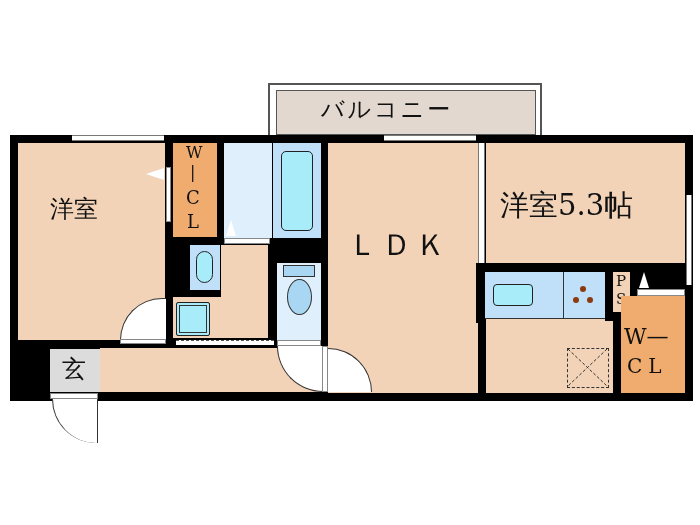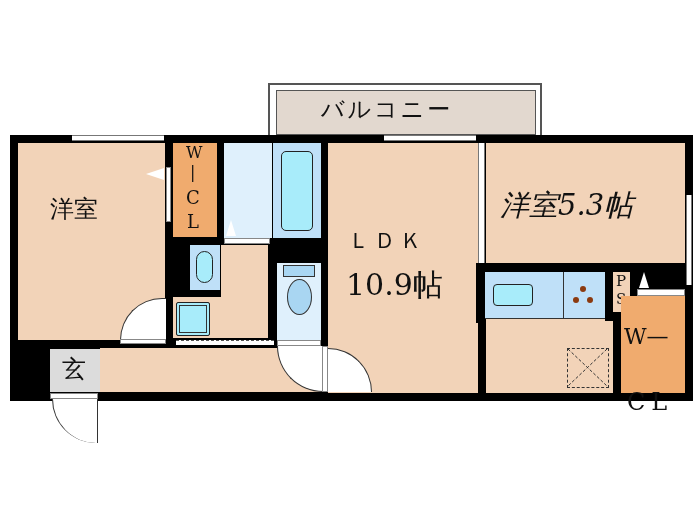--- a/index.html
+++ b/index.html
@@ -73,32 +73,31 @@
 <div class="abs door-arc" style="left:120px;top:298px;width:46px;height:42px;border-right:none;border-bottom:none;border-top-left-radius:46px;"></div>
 <div class="abs" style="left:120px;top:339px;width:46px;height:5px;background:#fff;border:1px solid #888;"></div>
 
 <div class="abs genkan" style="left:50px;top:349px;width:50px;height:43px;">
   <span class="abs label" style="left:12px;top:8px;font-size:24px;">玄</span>
 </div>
 <div class="abs" style="left:50px;top:393px;width:48px;height:6px;background:#fff;border:1px solid #888;"></div>
 <div class="abs" style="left:52px;top:399px;width:46px;height:44px;border-left:1.5px solid #333;border-right:1.5px solid #333;border-bottom-left-radius:46px;background:#fff;"></div>
 
 <div class="abs room" style="left:328px;top:143px;width:150px;height:250px;">
-  <span class="abs label" style="left:20px;top:87px;font-size:22px;letter-spacing:4px;">ＬＤＫ</span>
-  <span class="abs label" style="left:18px;top:127px;font-size:30px;">10.9帖</span>
+  <span class="abs label" style="left:20px;top:87px;font-size:30px;letter-spacing:4px;">ＬＤＫ</span>
 </div>
 <div class="abs window" style="left:384px;top:135px;width:92px;height:6px;"></div>
 
 <div class="abs" style="left:322px;top:346px;width:6px;height:46px;background:#fff;border:1px solid #888;"></div>
 <div class="abs" style="left:328px;top:348px;width:44px;height:44px;border-top:1.5px solid #333;border-top-right-radius:44px;border-right:1.5px solid #333;background:#fff;"></div>
 
 <div class="abs vwindow" style="left:478px;top:143px;width:7px;height:122px;"></div>
 
 <div class="abs room" style="left:486px;top:143px;width:199px;height:120px;">
-  <span class="abs label" style="left:14px;top:48px;font-size:29px;font-style:italic;">洋室5.3帖</span>
+  <span class="abs label" style="left:14px;top:48px;font-size:29px;">洋室5.3帖</span>
 </div>
 <div class="abs vwindow" style="left:686px;top:195px;width:6px;height:90px;"></div>
 
 <div class="abs room" style="left:486px;top:263px;width:134px;height:130px;"></div>
 <div class="abs wall" style="left:476px;top:263px;width:160px;height:10px;"></div>
 <div class="abs wall" style="left:476px;top:263px;width:9px;height:60px;"></div>
 <div class="abs" style="left:485px;top:272px;width:122px;height:47px;background:#bfe0f8;border-bottom:1px solid #333;">
   <div class="abs fixture" style="left:8px;top:12px;width:40px;height:22px;border-radius:4px;"></div>
   <div class="abs" style="left:78px;top:0;width:1px;height:47px;background:#333;"></div>
   <div class="abs" style="left:95px;top:14px;width:6px;height:6px;border-radius:50%;background:#8b3a10;"></div>
@@ -115,16 +114,16 @@
 <div class="abs" style="left:567px;top:348px;width:42px;height:40px;border:1.5px dashed #333;">
   <svg width="39" height="37" viewBox="0 0 39 37" style="position:absolute;left:0;top:0;">
     <line x1="0" y1="0" x2="39" y2="37" stroke="#333" stroke-width="1" stroke-dasharray="3,2"></line>
     <line x1="39" y1="0" x2="0" y2="37" stroke="#333" stroke-width="1" stroke-dasharray="3,2"></line>
   </svg>
 </div>
 
 <div class="abs wall" style="left:613px;top:312px;width:8px;height:81px;"></div>
 <div class="abs wic" style="left:621px;top:296px;width:64px;height:97px;">
   <span class="abs label" style="left:3px;top:30px;font-size:22px;">W—</span>
-  <span class="abs label" style="left:6px;top:60px;font-size:24px;letter-spacing:6px;margin-top:34px;">CL</span>
+  <span class="abs label" style="left:6px;top:60px;font-size:20px;letter-spacing:6px;">CL</span>
 </div>
 <div class="abs" style="left:637px;top:289px;width:48px;height:7px;background:#fff;border:1px solid #888;"></div>
 <div class="abs" style="left:639px;top:272px;width:0;height:0;border-left:5px solid transparent;border-right:5px solid transparent;border-bottom:16px solid #fff;"></div>
 
 </body></html>

